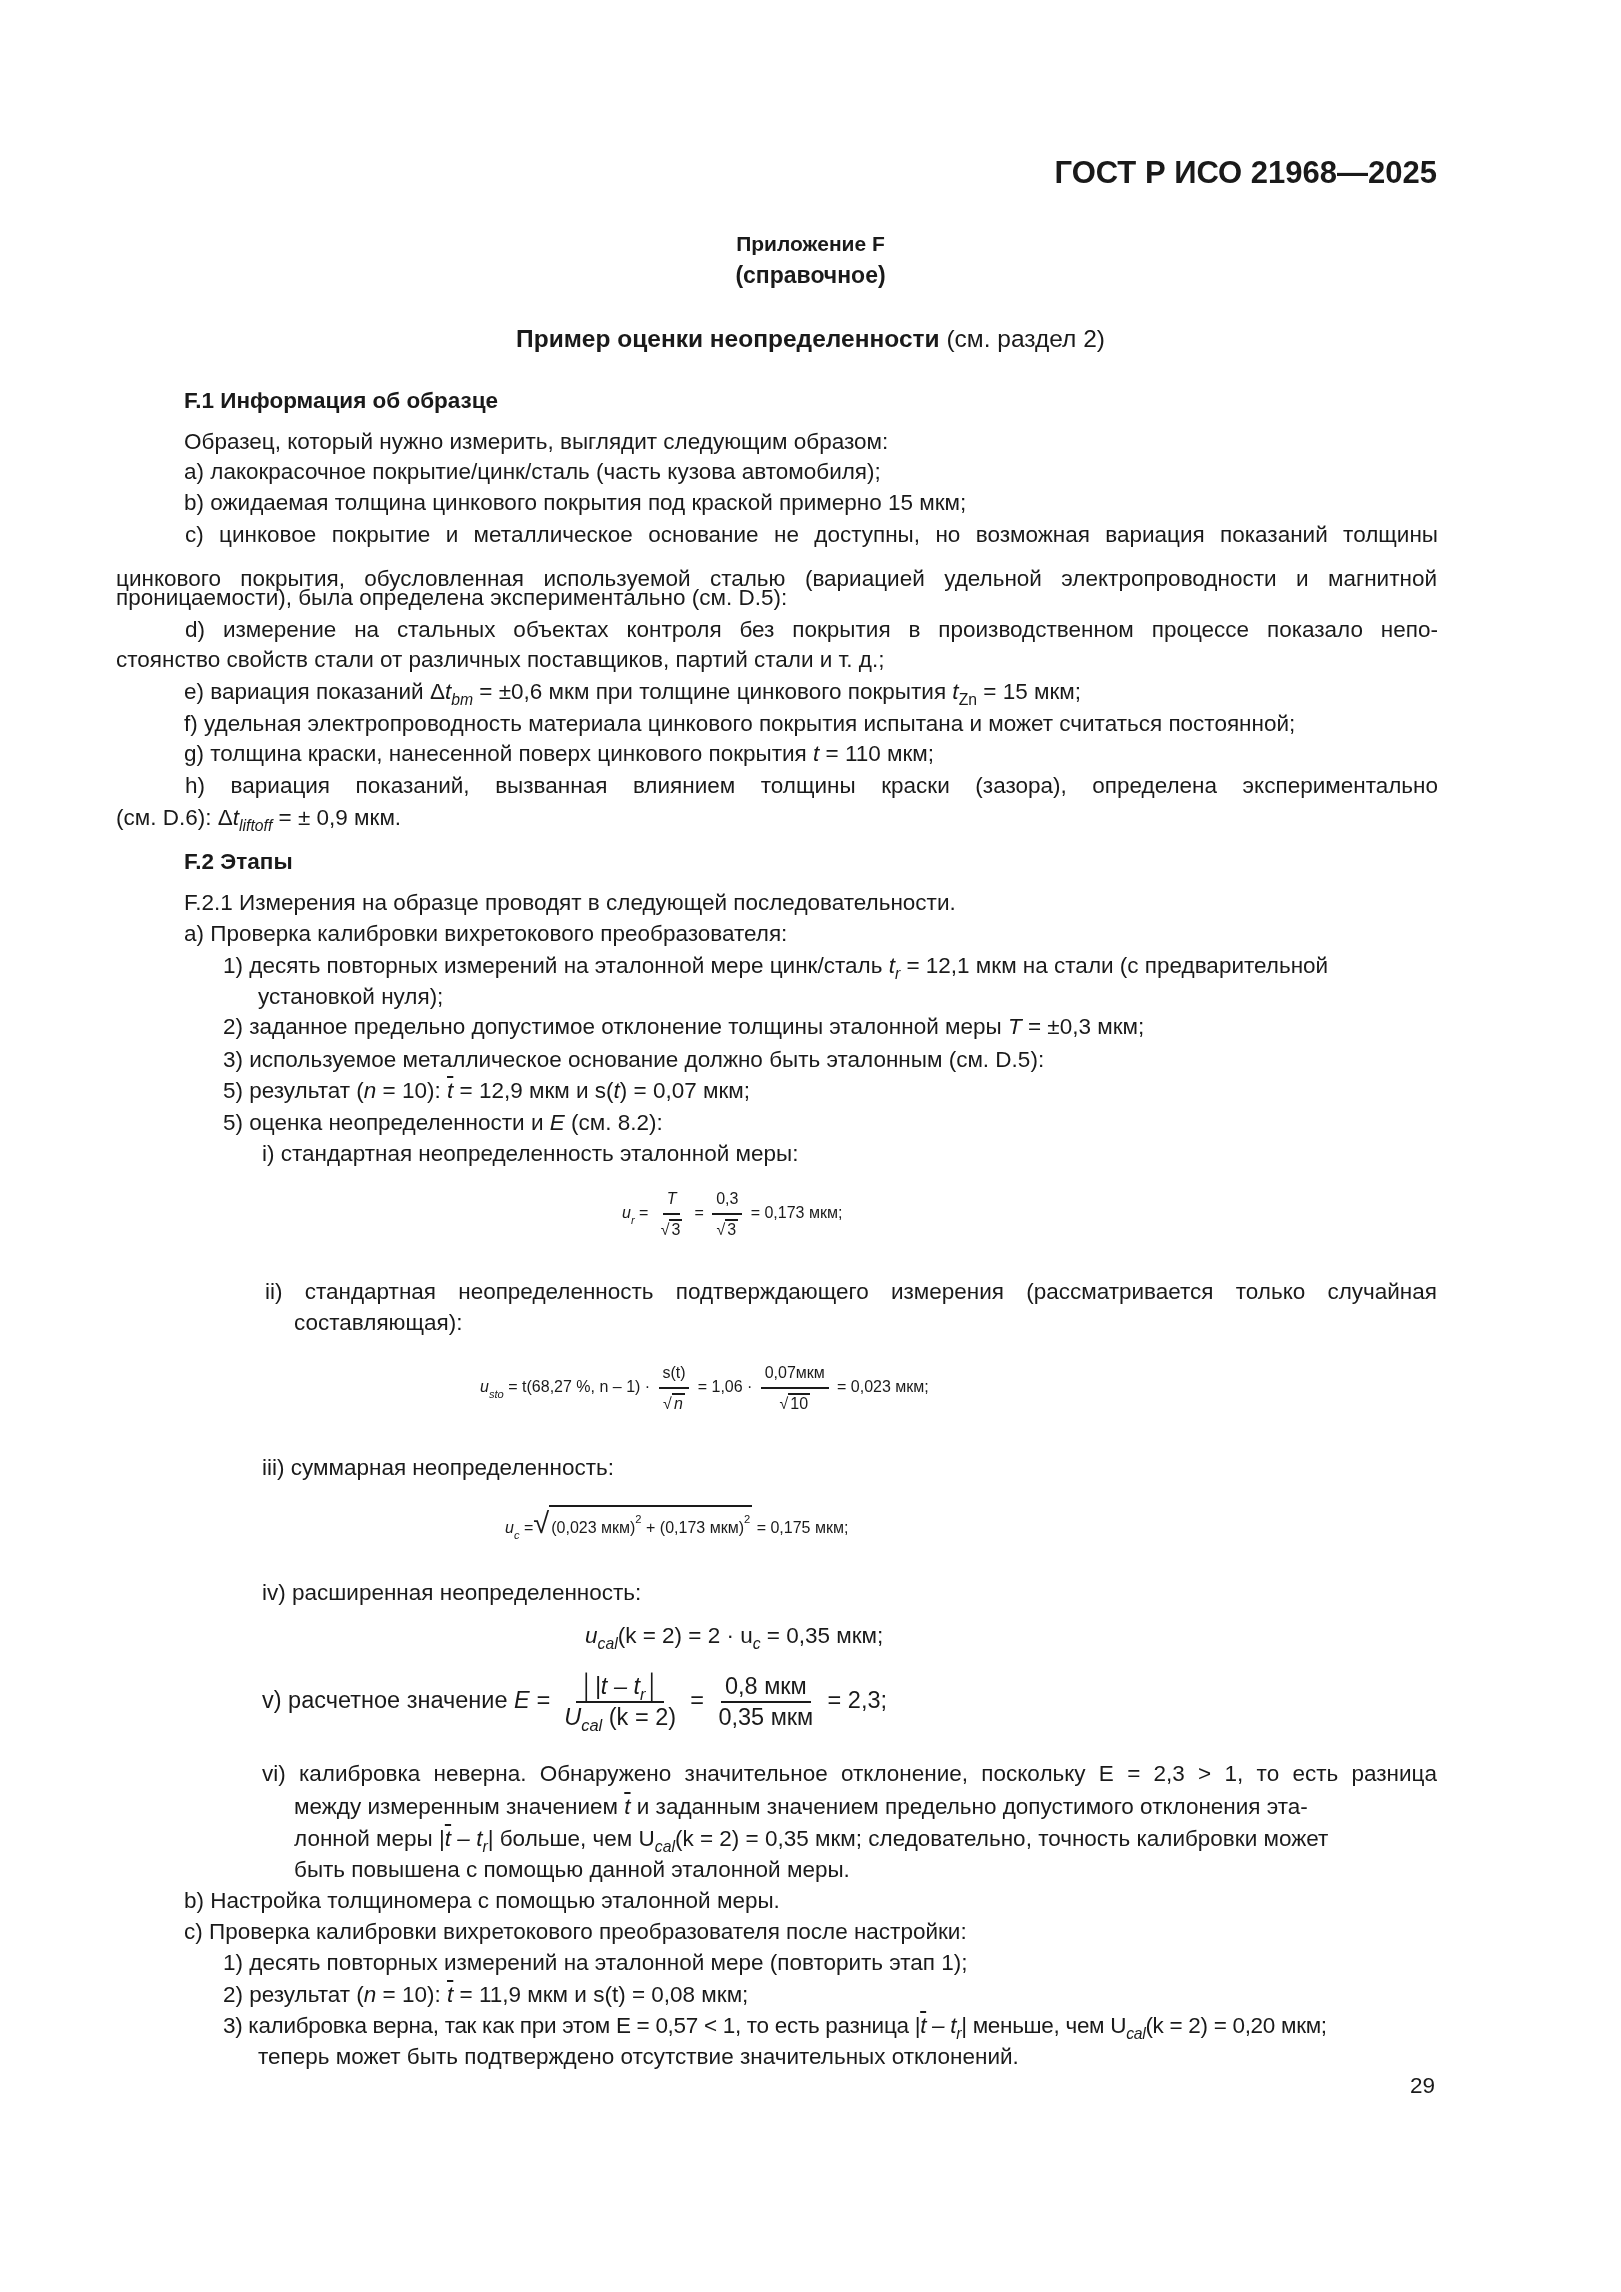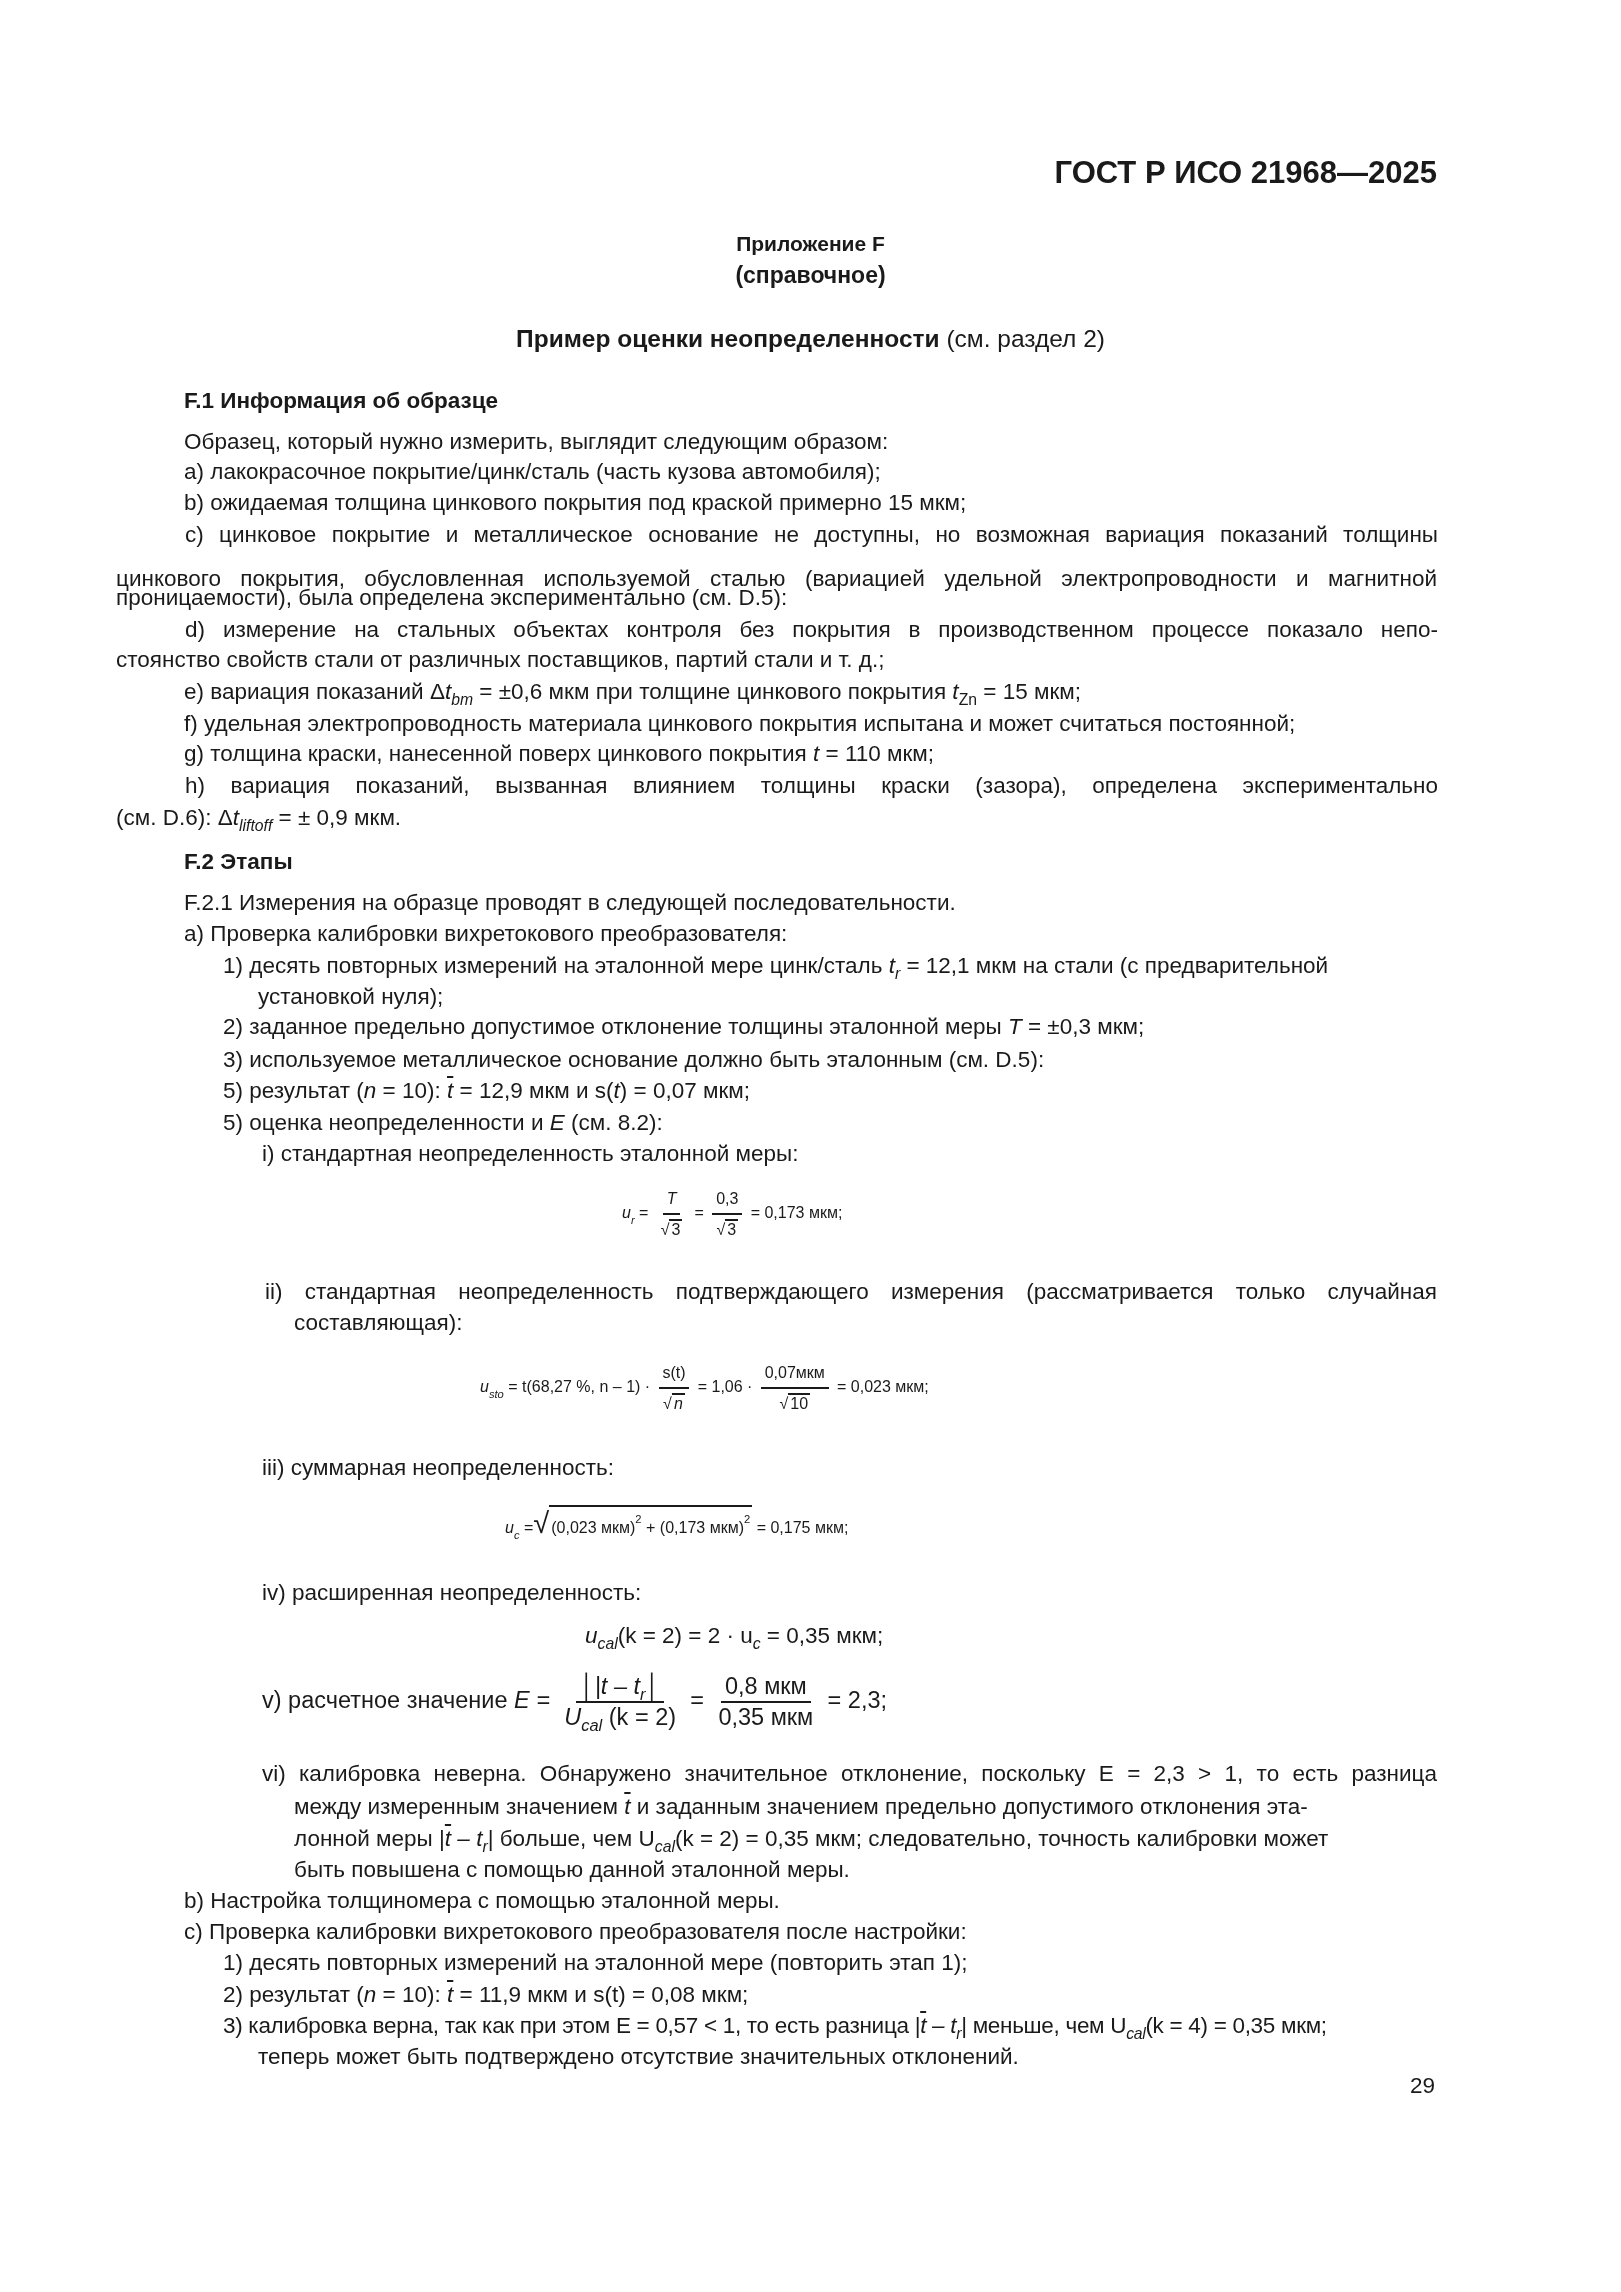--- a/index.html
+++ b/index.html
@@ -142,18 +142,18 @@
 </div>
 <div class="ln" style="left:294px; top:1855px;">быть повышена с помощью данной эталонной меры.</div>
 
 <div class="ln" style="left:184px; top:1886px;">b)  Настройка толщиномера с помощью эталонной меры.</div>
 <div class="ln" style="left:184px; top:1917px;">c)  Проверка калибровки вихретокового преобразователя после настройки:</div>
 <div class="ln" style="left:223px; top:1948px;">1)  десять повторных измерений на эталонной мере (повторить этап 1);</div>
 <div class="ln" style="left:223px; top:1980px;">
   <span>2)  результат (</span><span class="i">n</span><span> = 10):  </span><span class="i ov">t</span><span> = 11,9 мкм и s(t) = 0,08 мкм;</span>
 </div>
 <div class="ln" style="left:223px; top:2011px; letter-spacing:-0.3px;">
-  <span>3)  калибровка верна, так как при этом E = 0,57 &lt; 1, то есть разница |</span><span class="i ov">t</span><span class="i"> – t</span><sub class="i">r</sub><span>| меньше, чем U</span><sub class="i">cal</sub><span>(k = 4) = 0,35 мкм;</span>
+  <span>3)  калибровка верна, так как при этом E = 0,57 &lt; 1, то есть разница |</span><span class="i ov">t</span><span class="i"> – t</span><sub class="i">r</sub><span>| меньше, чем U</span><sub class="i">cal</sub><span>(k = 2) = 0,20 мкм;</span>
 </div>
 <div class="ln" style="left:258px; top:2042px;">теперь может быть подтверждено отсутствие значительных отклонений.</div>
 
 <div class="ln" style="right:186px; top:2071px;">29</div>
 
 
 </body></html>

